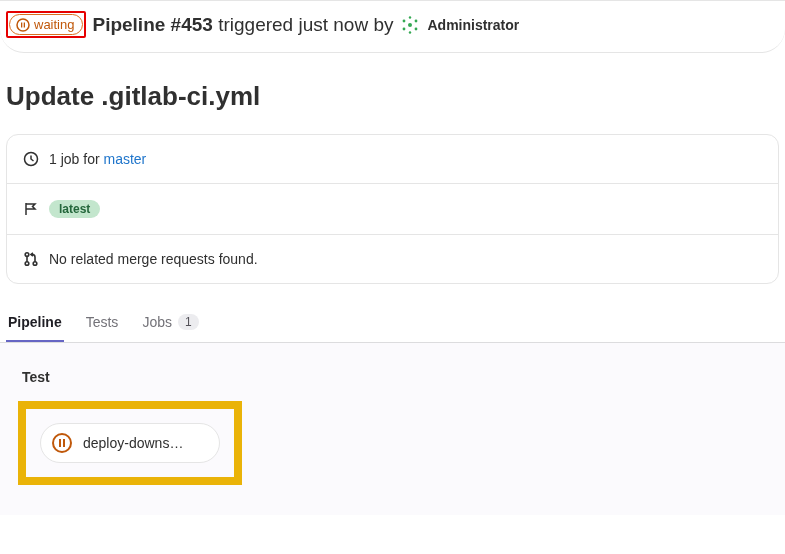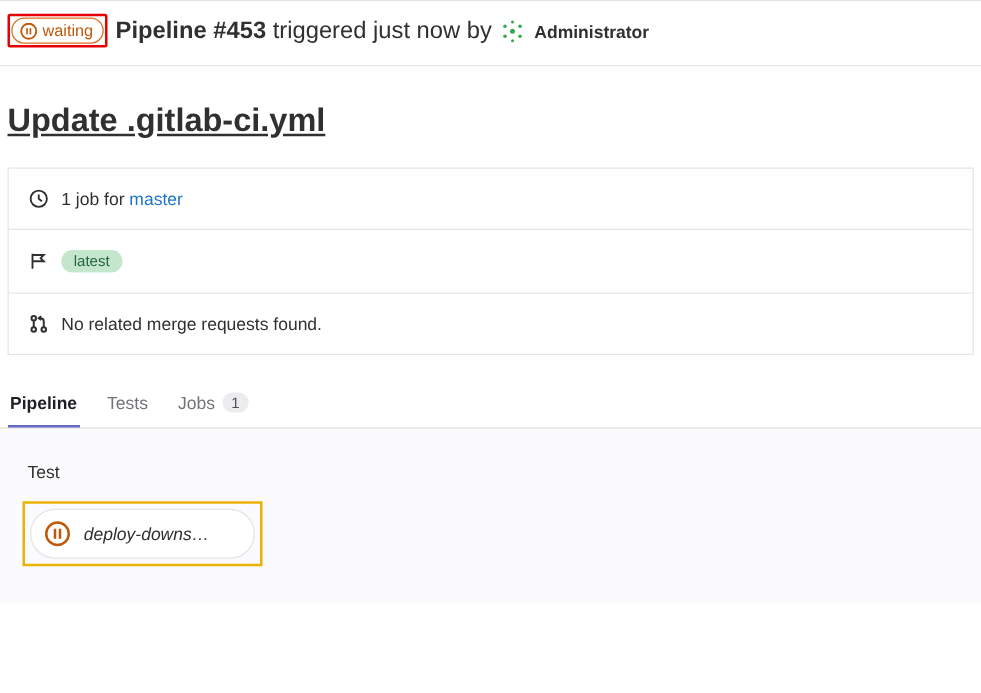--- a/index.html
+++ b/index.html
@@ -10,20 +10,21 @@
     background: #fff;
     width: 785px;
   }
   .top-divider { border-top: 1px solid #e5e5e5; }
   .pipeline-header {
     display: flex;
     align-items: center;
     gap: 6px;
     padding: 10px 6px 14px 6px;
     border-bottom: 1px solid #e5e5e5;
+    border-radius: 24px;
   }
   .status-badge {
     display: inline-flex;
     align-items: center;
     gap: 4px;
     border: 1px solid #db6f1f;
     color: #c0580a;
     border-radius: 14px;
     padding: 2px 8px 2px 6px;
     font-size: 13px;
@@ -39,45 +40,44 @@
   .bold { font-weight: 600; }
   .avatar {
     width: 22px;
     height: 22px;
     display: inline-block;
   }
   .page-title {
     font-size: 26px;
     font-weight: 700;
     padding: 28px 6px 22px 6px;
-    text-decoration: underline;
   }
   .info-box {
     border: 1px solid #e5e5e5;
-    border-radius: 0;
+    border-radius: 12px;
     margin: 0 6px;
   }
   .info-row {
     display: flex;
     align-items: center;
     gap: 10px;
     padding: 16px 16px;
     border-bottom: 1px solid #e5e5e5;
     font-size: 14px;
   }
   .info-row:last-child { border-bottom: none; }
   .info-row svg { flex-shrink: 0; }
   .link { color: #1f75cb; text-decoration: none; cursor: pointer; }
   .tag-latest {
     background: #c3e6cd;
     color: #24663b;
     border-radius: 12px;
     padding: 2px 10px;
     font-size: 12px;
-    font-weight: 400;
+    font-weight: 700;
   }
   .copy-icon { cursor: pointer; color: #666; }
   .tabs {
     display: flex;
     gap: 20px;
     padding: 30px 6px 0 6px;
     border-bottom: 1px solid #dcdcde;
   }
   .tab {
     display: flex;
@@ -98,30 +98,29 @@
     color: #535158;
     border-radius: 10px;
     font-size: 12px;
     padding: 1px 7px;
   }
   .stage-area {
     background: #fbfafd;
     padding: 26px 6px 30px 18px;
   }
   .stage-title {
-    font-weight: 400;
+    font-weight: 700;
     font-size: 14px;
     margin-bottom: 16px;
     padding-left: 4px;
   }
   .job-wrap {
     display: inline-block;
-    border: 2px solid #eab308;
-    padding: 4px;
-    font-style: italic;
+    border: 8px solid #eab308;
+    padding: 14px;
   }
   .job-pill {
     background: #fff;
     border: 1px solid #e5e5e5;
     border-radius: 20px;
     padding: 8px 18px 8px 10px;
     display: flex;
     align-items: center;
     gap: 10px;
     width: 180px;

